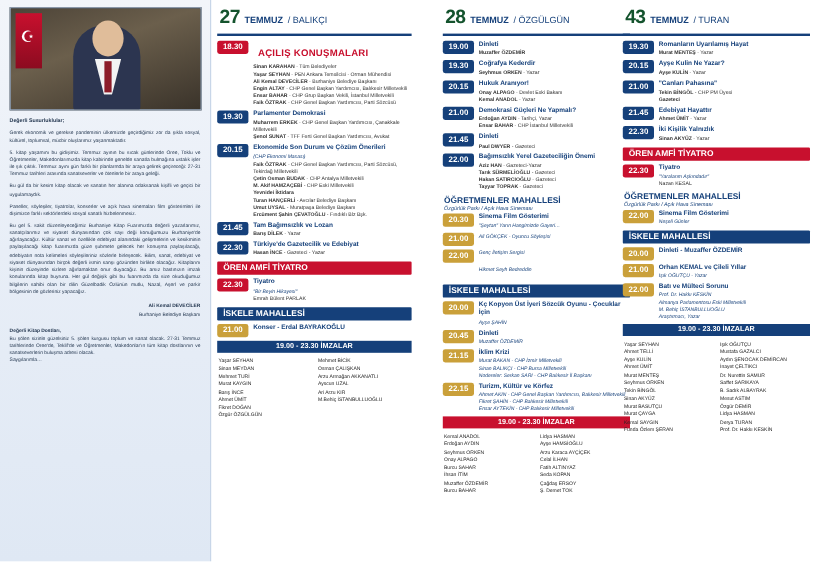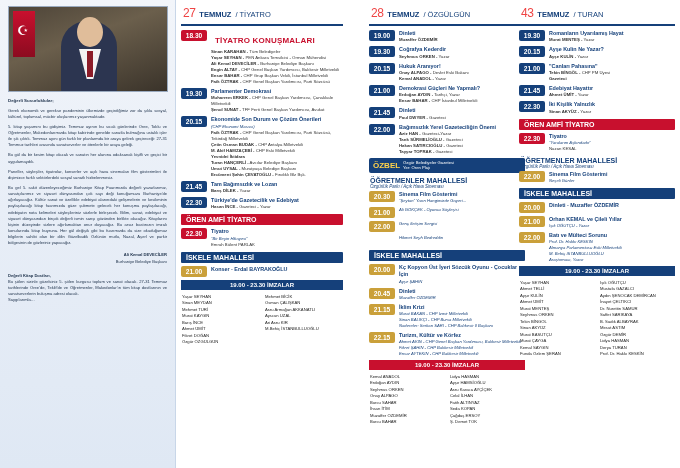--- a/index.html
+++ b/index.html
@@ -43,21 +43,21 @@
 
   
   .main { position:absolute; left:176px; top:0; width:504px; height:468px; }
   .col { position:absolute; top:0; height:468px; padding:0 3px; }
   .col-27 { left:0;   width:172px; }
   .col-28 { left:188px; width:166px; }
   .col-29 { left:338px; width:166px; }
 
   
   .day-head { display:flex; align-items:baseline; gap:4px; padding:6px 2px 4px 4px; }
-  .day-num { font-size:12px; font-weight:normal; color:#ef4444; letter-spacing:-0.5px; }
+  .day-num { font-size:16px; font-weight:bold; color:#14532d; letter-spacing:-0.5px; }
   .day-month { font-size:7.5px; font-weight:bold; color:#15407a; }
   .day-name { font-size:7.5px; color:#15407a; }
   .day-rule { height:2px; background:#15407a; margin:0 2px 4px 2px; }
 
   
   .sec-title {
     font-size:8px; font-weight:bold; color:#c8102e; letter-spacing:0.2px;
     padding:2px 0 2px 4px; margin:4px 0 2px 0;
   }
   .sec-band {
@@ -132,28 +132,28 @@
       <div style="text-align:justify">Bu şölen sizinle güzelsiniz 5. şölen kurgusu toplum ve sanat olacak. 27-31 Temmuz tarihlerinde Oree'de, Teklif'de ve Öğretmenler, Makedonlar'ın tüm kitap dostlarının ve sanatseverlerin buluşma adresi olacak.</div>
       <div style="text-align:left">Saygılarımla…</div>
     </div>
   </div>
 
   <div class="main">
     <div class="col col-27">
       <div class="day-head">
         <span class="day-num">27</span>
         <span class="day-month">TEMMUZ</span>
-        <span class="day-name">/ TİYATRO</span>
+        <span class="day-name">/ BALIKÇI</span>
       </div>
       <div class="day-rule"></div>
       <div>
           <div class="entry">
             <div class="time red">18.30</div>
             <div class="body">
-              <div class="sec-title">TİYATRO KONUŞMALARI</div>
+              <div class="sec-title">AÇILIŞ KONUŞMALARI</div>
               <div class="e-sub"><span style="font-weight: bold;">Sinan KARAHAN</span><span> - Tüm Belediyeler</span></div>
               <div class="e-sub"><span style="font-weight: bold;">Yaşar SEYHAN</span><span> - PEN Ankara Temsilcisi - Orman Mühendisi</span></div>
               <div class="e-sub"><span style="font-weight: bold;">Ali Kemal DEVECİLER</span><span> - Burhaniye Belediye Başkanı</span></div>
               <div class="e-sub"><span style="font-weight: bold;">Engin ALTAY</span><span> - CHP Genel Başkan Yardımcısı, Balıkesir Milletvekili</span></div>
               <div class="e-sub"><span style="font-weight: bold;">Ensar BAHAR</span><span> - CHP Grup Başkan Vekili, İstanbul Milletvekili</span></div>
               <div class="e-sub"><span style="font-weight: bold;">Faik ÖZTRAK</span><span> - CHP Genel Başkan Yardımcısı, Parti Sözcüsü</span></div>
             </div>
           </div>
           <div class="entry">
             <div class="time ">19.30</div>
@@ -277,27 +277,20 @@
             </div>
           </div>
           <div class="entry">
             <div class="time ">22.00</div>
             <div class="body">
               <div class="e-title">Bağımsızlık Yerel Gazeteciliğin Önemi</div>
               <div class="e-sub"><span style="font-weight: bold;">Aziz HAN</span><span> - Gazeteci-Yazar</span></div>
               <div class="e-sub"><span style="font-weight: bold;">Tarık SÜRMELİOĞLU</span><span> - Gazeteci</span></div>
               <div class="e-sub"><span style="font-weight: bold;">Hakan SATIRCIOĞLU</span><span> - Gazeteci</span></div>
               <div class="e-sub"><span style="font-weight: bold;">Tayyar TOPRAK</span><span> - Gazeteci</span></div>
-            </div>
-          </div>
-          <div class="ozbel">
-            <div class="logo">ÖZBEL</div>
-            <div class="txt">
-              <div>Özgür Belediyeler Gazetesi</div>
-              <div>Yer: Ören Plajı</div>
             </div>
           </div>
           <div class="hall-head">ÖĞRETMENLER MAHALLESİ</div>
           <div class="hall-sub">Özgürlük Parkı / Açık Hava Sineması</div>
           <div class="entry">
             <div class="time gold">20.30</div>
             <div class="body">
               <div class="e-title">Sinema Film Gösterimi</div>
               <div class="e-note">"Şeytan" Yarın Hangimizde Gayeri…</div>
             </div>

